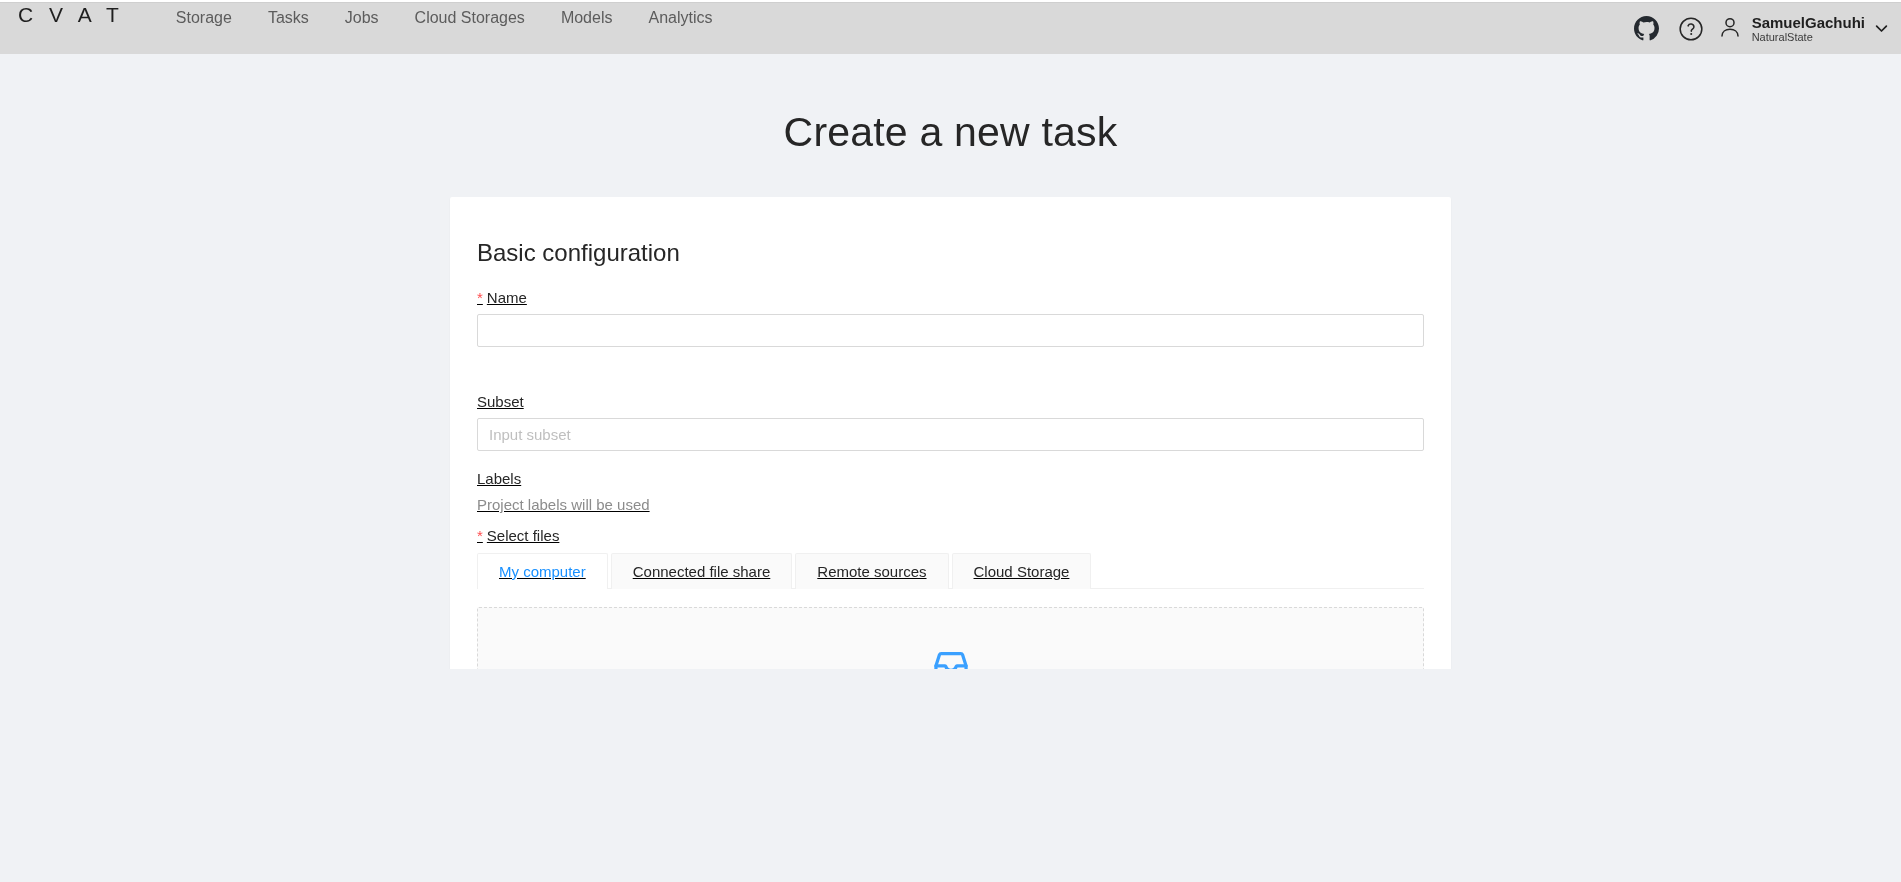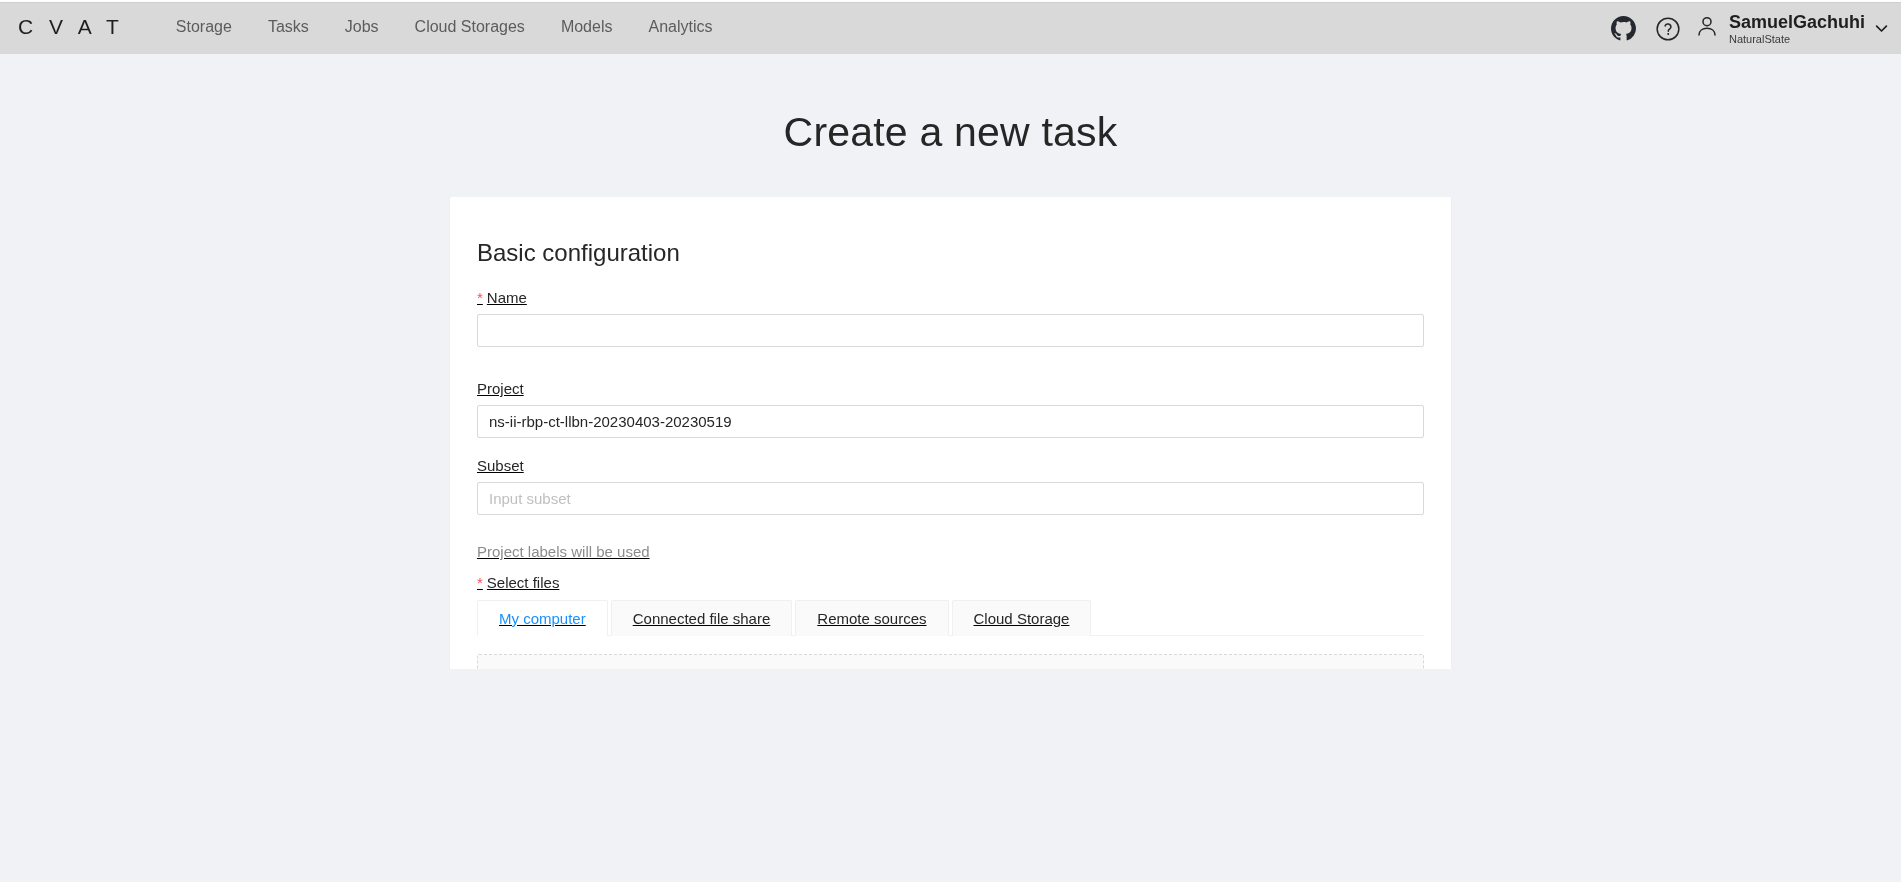--- a/index.html
+++ b/index.html
@@ -18,21 +18,21 @@
     height: 3px;
     background: #ffffff;
     border-bottom: 1px solid #cfcfcf;
   }
 
   .header {
     position: relative;
     height: 51px;
     background: #d9d9d9;
     display: flex;
-    align-items: center;
+    align-items: flex-start;
     padding: 0 0 4px 18px;
   }
 
   .logo {
     font-size: 21px;
     letter-spacing: 5px;
     color: #1f1f1f;
     font-weight: 400;
     margin-right: 34px;
     user-select: none;
@@ -74,21 +74,21 @@
   .user-block {
     display: flex;
     align-items: center;
     gap: 9px;
     padding: 0 6px 0 4px;
     cursor: pointer;
   }
 
   .user-text { display: flex; flex-direction: column; line-height: 1.15; }
   .user-name {
-    font-size: 18px;
+    font-size: 15px;
     font-weight: bold;
     color: #1f1f1f;
     white-space: nowrap;
   }
   .user-org {
     font-size: 11px;
     color: #3b3b3b;
     white-space: nowrap;
   }
 
@@ -288,35 +288,32 @@
 
     <div class="field">
       <label class="field-label">
         <span class="req-star">*</span><span>Name</span>
       </label>
       <input class="text-input" type="text" value="" style="">
     </div>
 
     <div class="spacer-22"></div>
 
-    <div class="field">
-      <label class="field-label">Project</label>
-      <input class="text-input" type="text" value="ns-ii-rbp-ct-llbn-20230403-20230519" style="">
-    </div>
 
     <div class="spacer-12"></div>
 
     <div class="field">
       <label class="field-label">Subset</label>
       <input class="text-input" type="text" placeholder="Input subset" style="">
     </div>
 
     <div class="spacer-12"></div>
 
     <div class="field">
+      <label class="field-label">Labels</label>
       <div class="hint-text">Project labels will be used</div>
     </div>
 
     <div class="field">
       <label class="field-label">
         <span class="req-star">*</span><span>Select files</span>
       </label>
 
       <div class="tabs-bar">
         <div class="tab active">My computer</div>

